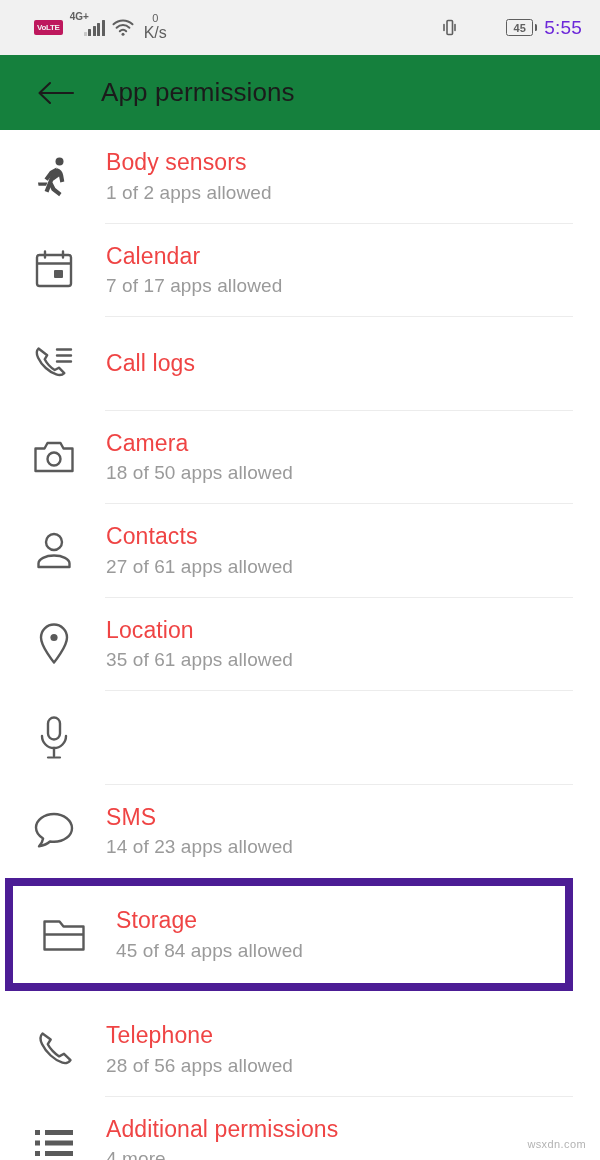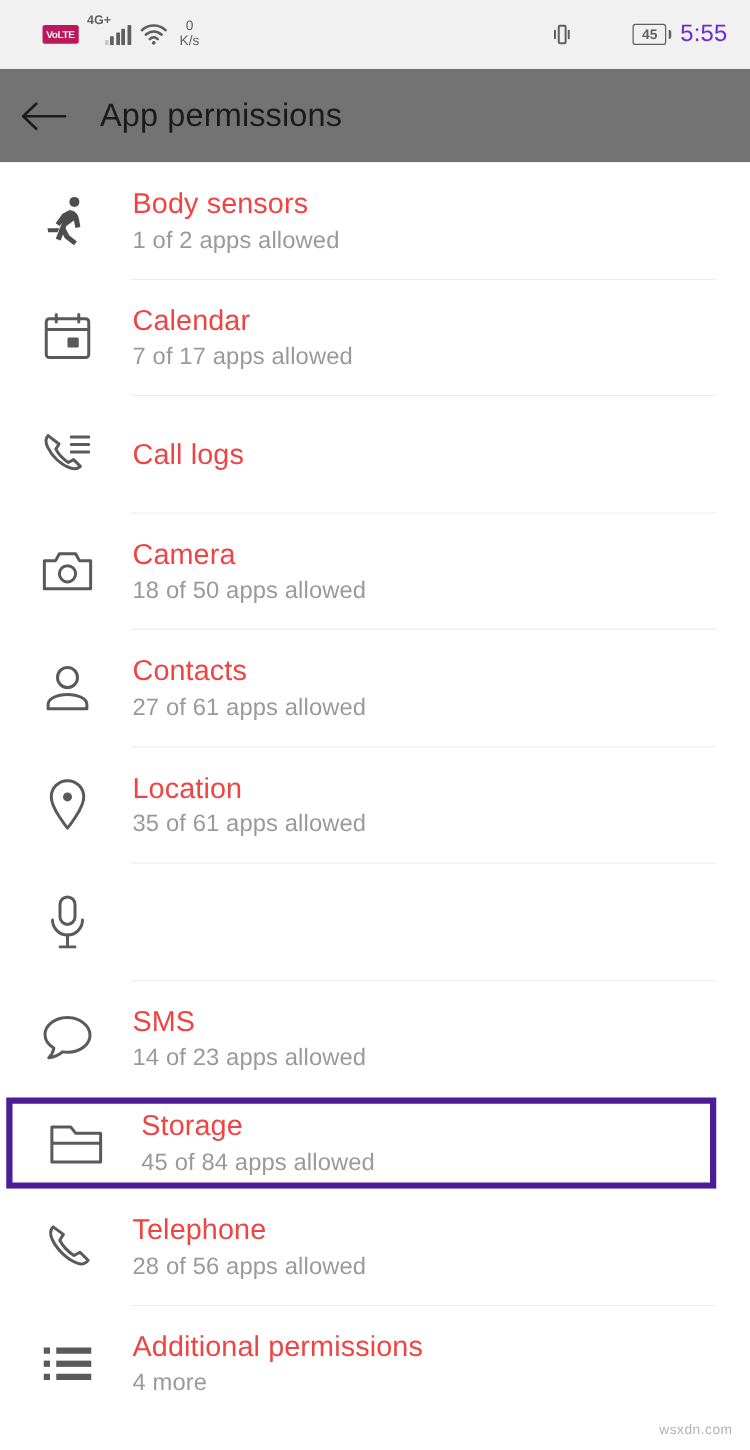--- a/index.html
+++ b/index.html
@@ -42,21 +42,21 @@
   .bars { display:flex; align-items:flex-end; gap:1.5px; margin-left:14px; }
   .bars i { display:block; width:3px; background:#5f5f5f; border-radius:0.5px; }
   .bars i:nth-child(1){ height:4px; background:#c8c8c8; }
   .bars i:nth-child(2){ height:7px; }
   .bars i:nth-child(3){ height:10px; }
   .bars i:nth-child(4){ height:13px; }
   .bars i:nth-child(5){ height:16px; }
 
   .kbps { display:flex; flex-direction:column; align-items:center; line-height:1.05; margin-left:3px;}
   .kbps .n { font-size:11px; color:#5f5f5f; }
-  .kbps .u { font-size:11px; color:#5f5f5f; }
+  .kbps .u { font-size:16px; color:#5f5f5f; }
 
   .battery {
     display:inline-flex; align-items:center;padding-left:42px;
   }
   .battery .shell {
     border:1.6px solid #5f5f5f;
     border-radius:2.5px;
     height:17px; min-width:27px;
     display:flex; align-items:center; justify-content:center;
     color:#5f5f5f; font-size:11px; font-weight:bold;
@@ -64,24 +64,24 @@
   }
   .battery .nub {
     width:2.5px; height:7px; background:#5f5f5f;
     border-radius:0 1.5px 1.5px 0; margin-left:1.5px;
   }
   .clock { font-size:19px; color:#6d28d9; letter-spacing:0.2px; }
 
   
   .toolbar {
     height:75px;
-    background:#737373;
+    background:#15803d;
     display:flex;
     align-items:center;
-    padding-left:14px;
+    padding-left:35px;
   }
   .back-btn {
     width:42px; height:42px;
     display:flex; align-items:center; justify-content:center;
     cursor:pointer;
   }
   .page-title {
     font-size:26px;
     color:#1b1b1b;
     margin-left:24px;
@@ -107,24 +107,24 @@
   .row .txt { margin-left:20px; display:flex; flex-direction:column; justify-content:center; }
   .row .t1 { font-size:23px; color:#ef4444; line-height:1.25; letter-spacing:0.1px; }
   .row .t2 { font-size:19px; color:#9a9a9a; line-height:1.35; margin-top:3px; letter-spacing:0.1px; }
   .row .divider {
     position:absolute; left:105px; right:27px; bottom:0;
     height:1px; background:#ececec;
   }
 
   
   .row.highlight {
-    border:5px solid #4c1d95;
-    height:73px;
+    border:8px solid #4c1d95;
+    height:113px;
     padding-left:19px;
-    margin:0 27px 0 5px;
+    margin:0 27px 12px 5px;
     width:568px;
   }
 
   .watermark {
     position:absolute;
     right:14px; bottom:10px;
     font-size:11px;
     color:#b3b3b3;
     font-family:"Liberation Sans", sans-serif;
     letter-spacing:0.4px;

